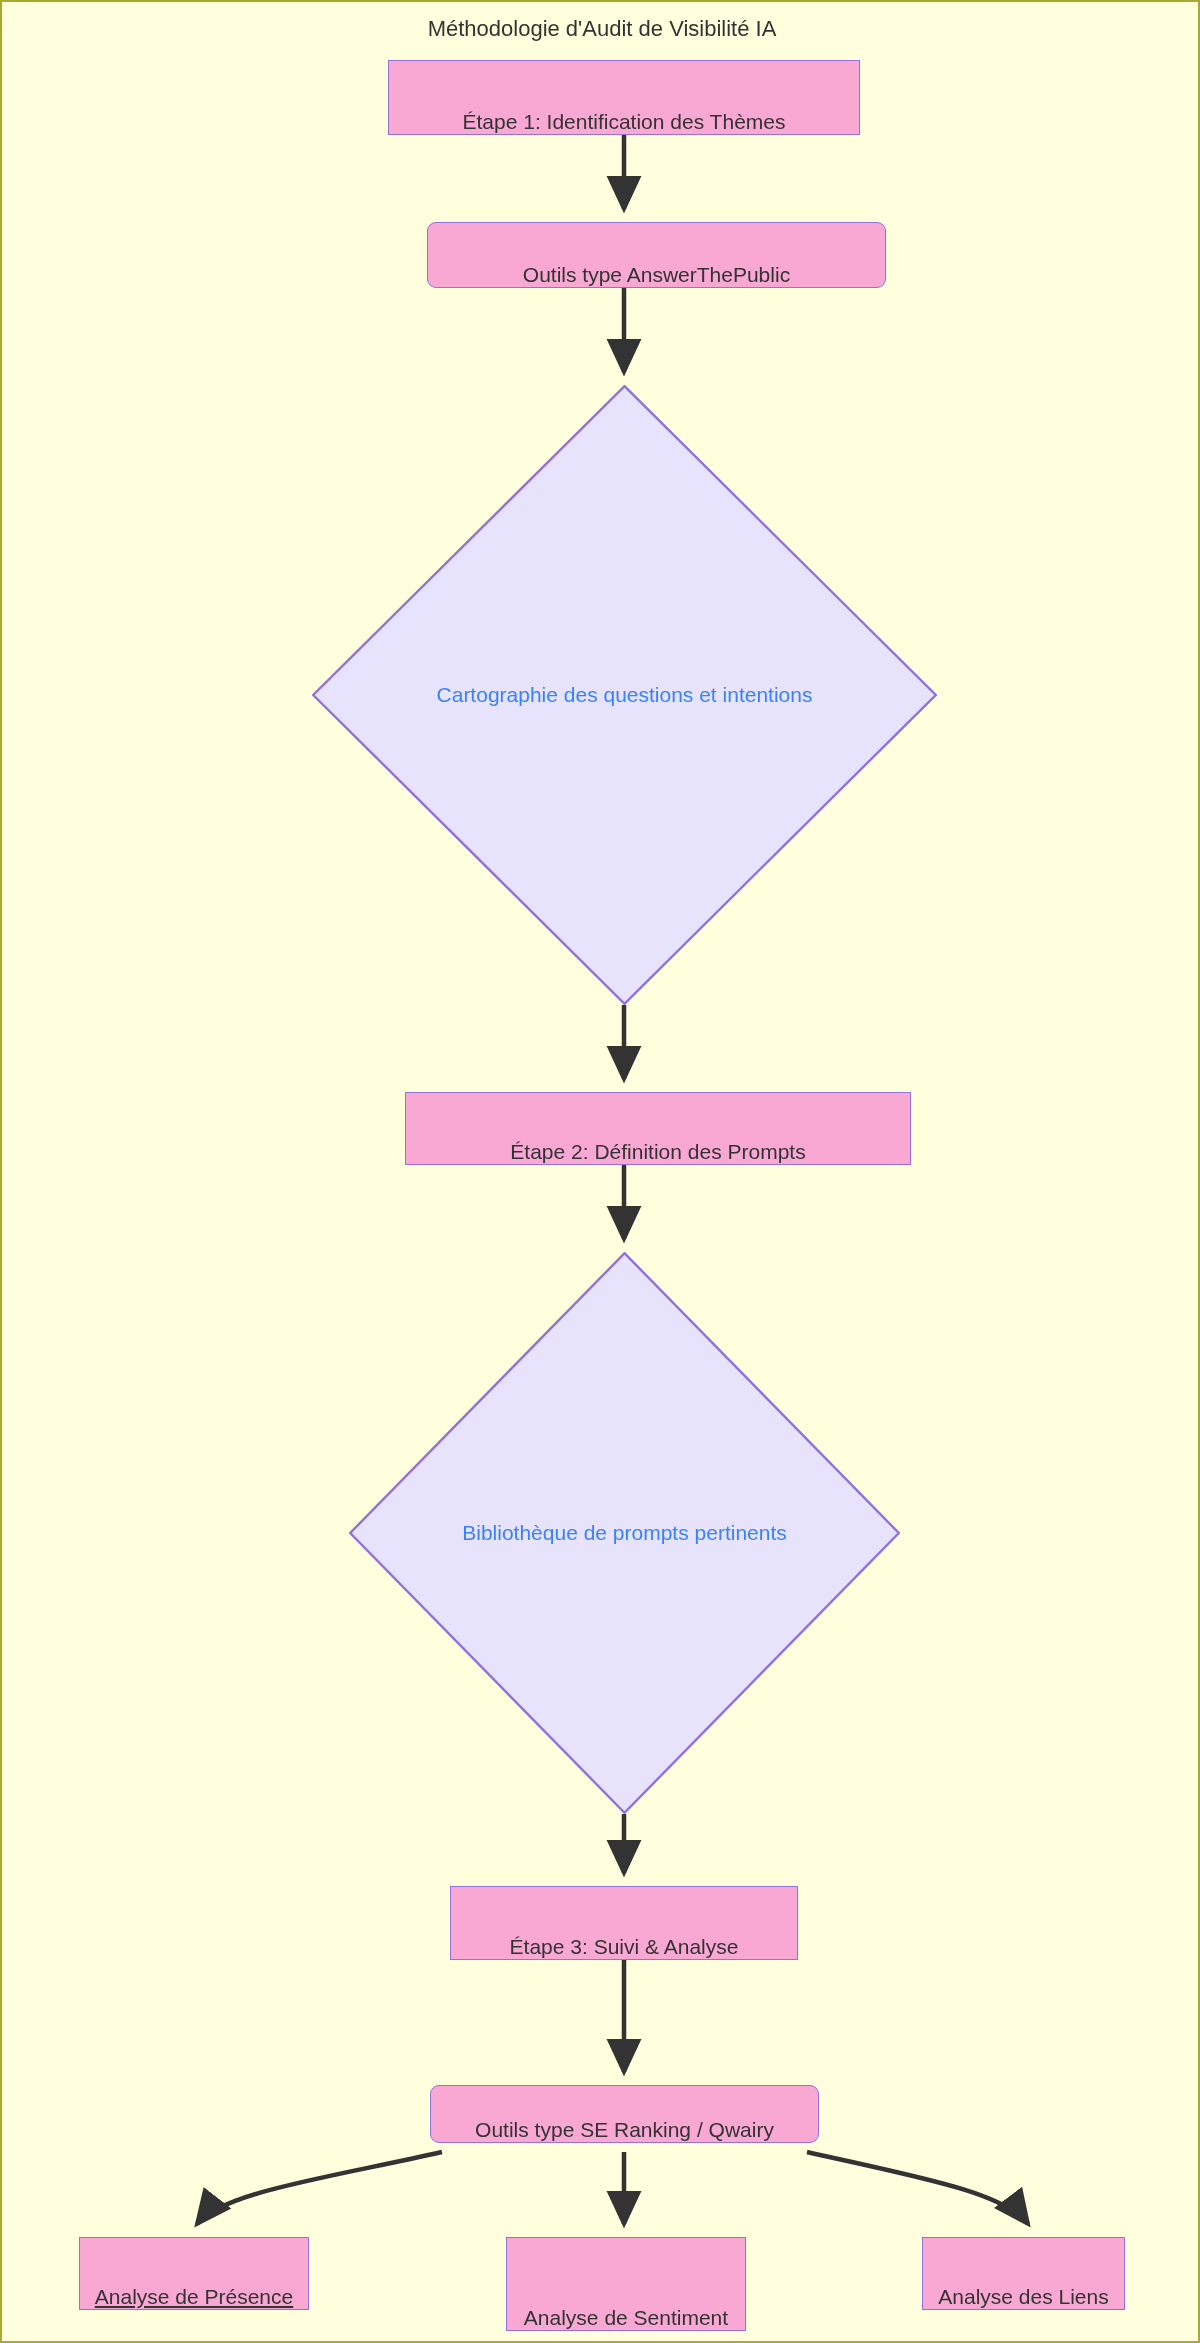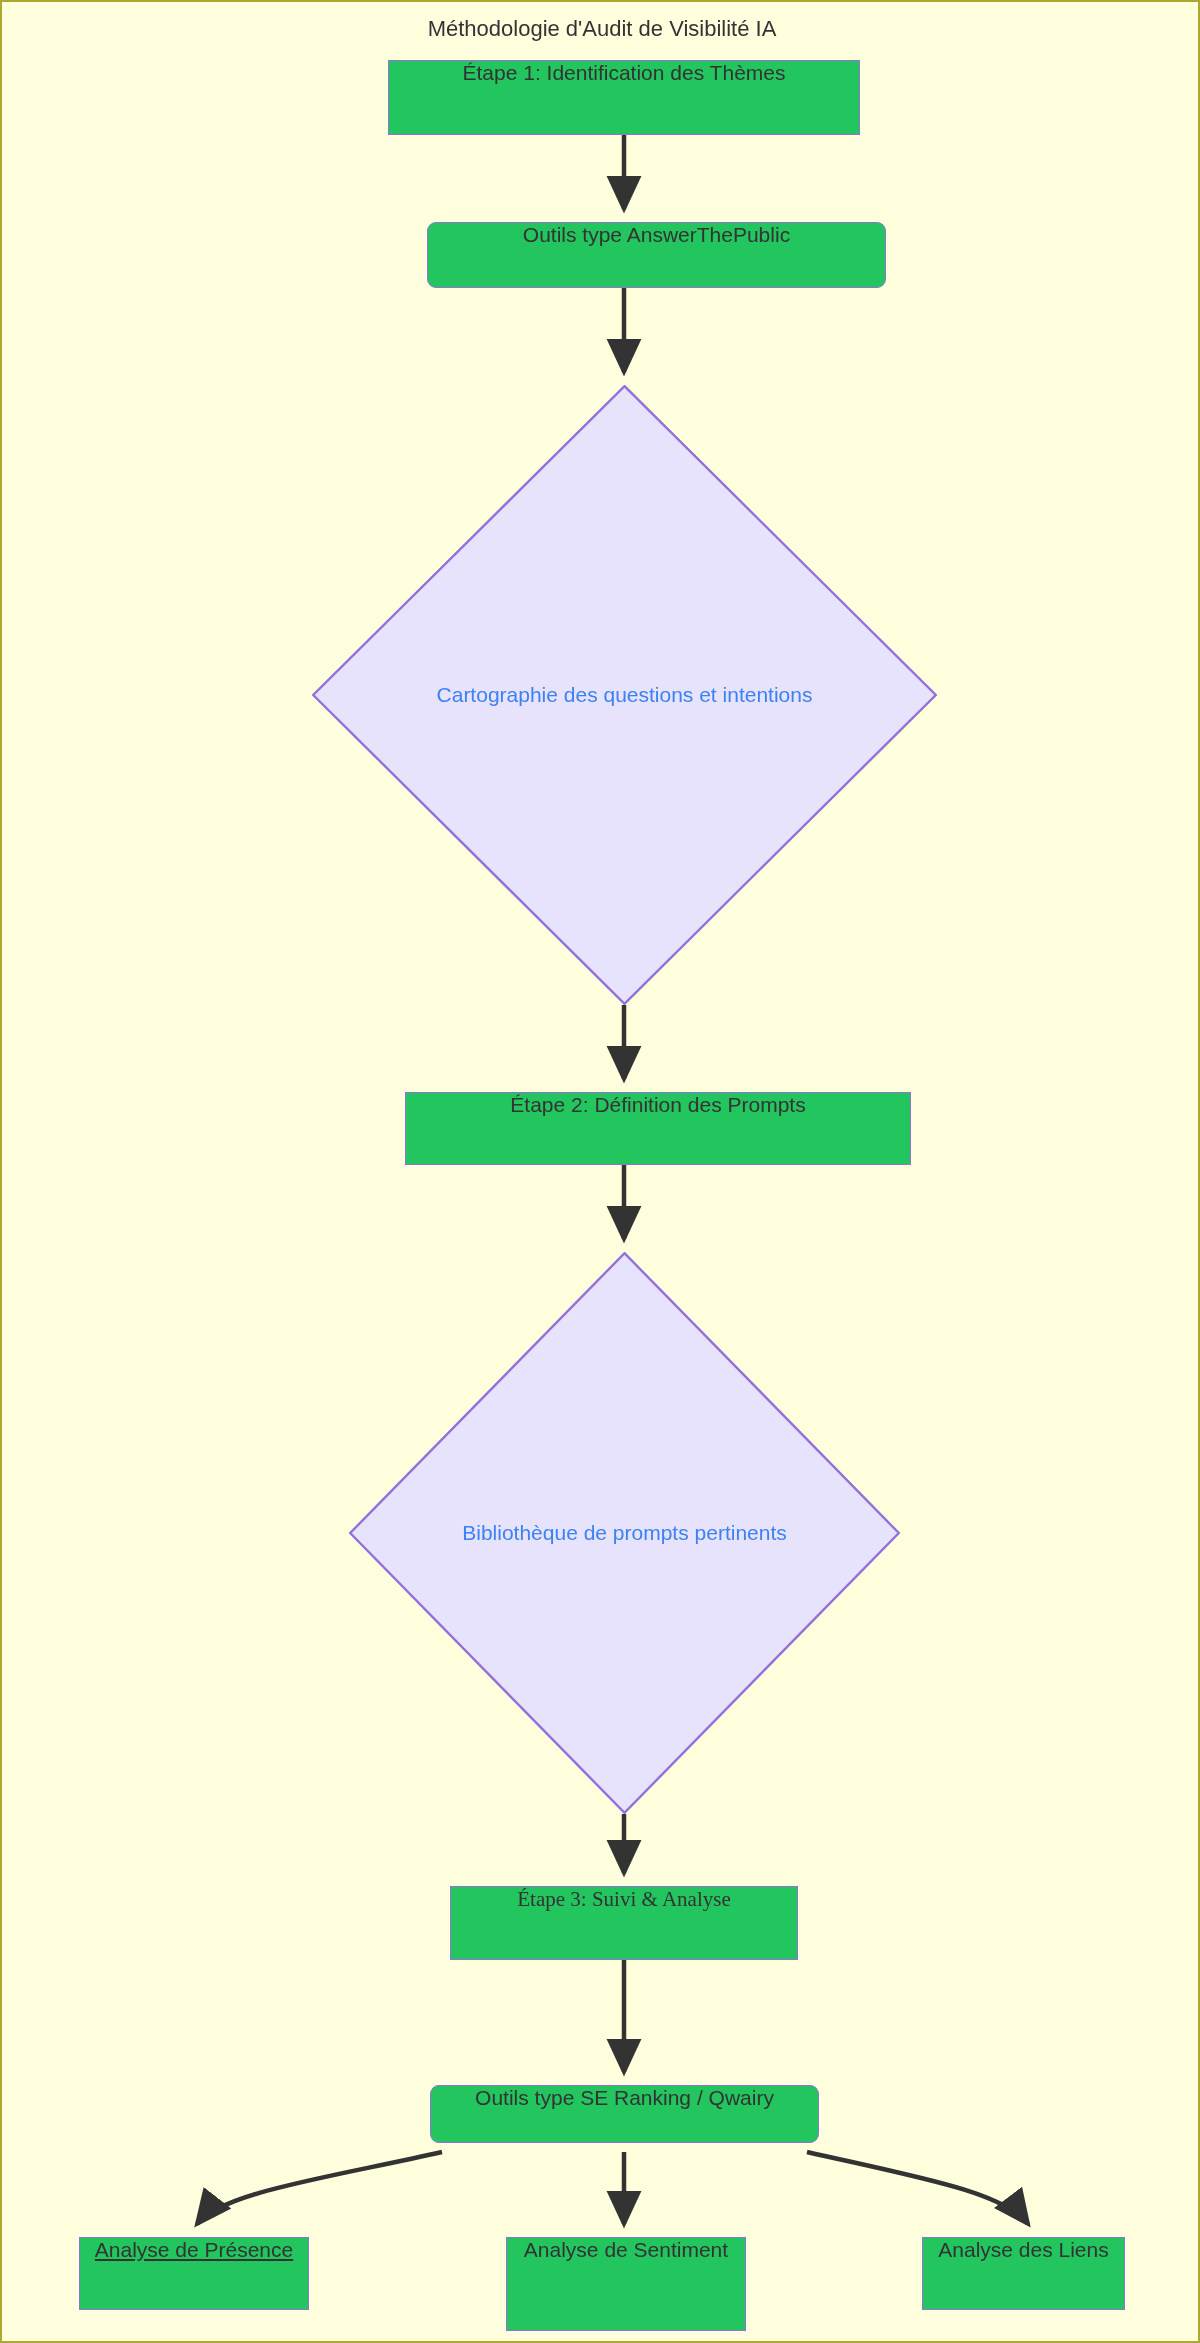--- a/index.html
+++ b/index.html
@@ -25,22 +25,22 @@
     left:0;top:14px;width:1200px;
     text-align:center;
     font-size:22px;
     color:#333333;
     letter-spacing:0px;
     white-space:nowrap;
   }
   .node{
     position:absolute;
     box-sizing:border-box;
-    display:flex;align-items:flex-start;justify-content:center;
-    background:#22c55e;
+    display:flex;align-items:flex-end;justify-content:center;
+    background:#f9a8d4;
     border:1.6px solid #9370db;
     color:#333333;
     font-size:21px;
     white-space:nowrap;
     z-index:3;
   }
   .node.rect{border-radius:0px;}
   .node.round{border-radius:9px;}
   .diamond-wrap{
     position:absolute;
@@ -108,21 +108,21 @@
     <span>Étape 2: Définition des Prompts</span>
   </div>
 
   <div class="diamond-wrap" style="left:347px;top:1250px;width:551px;height:562px;">
     <svg width="551" height="562" viewBox="0 0 551 562" xmlns="http://www.w3.org/2000/svg">
       <polygon points="275.5,1.2 549.8,281 275.5,560.8 1.2,281" fill="#e8e3fc" stroke="#9370db" stroke-width="2.4"></polygon>
     </svg>
     <div class="diamond-label">Bibliothèque de prompts pertinents</div>
   </div>
 
-  <div class="node rect" style="left:448px;top:1884px;width:348px;height:74px;font-family:Liberation Serif, serif;">
+  <div class="node rect" style="left:448px;top:1884px;width:348px;height:74px;">
     <span>Étape 3: Suivi &amp; Analyse</span>
   </div>
 
   <div class="node round" style="left:428px;top:2083px;width:389px;height:58px;">
     <span>Outils type SE Ranking / Qwairy</span>
   </div>
 
   <div class="node rect" style="left:77px;top:2235px;width:230px;height:73px;text-decoration:underline;">
     <span>Analyse de Présence</span>
   </div>

